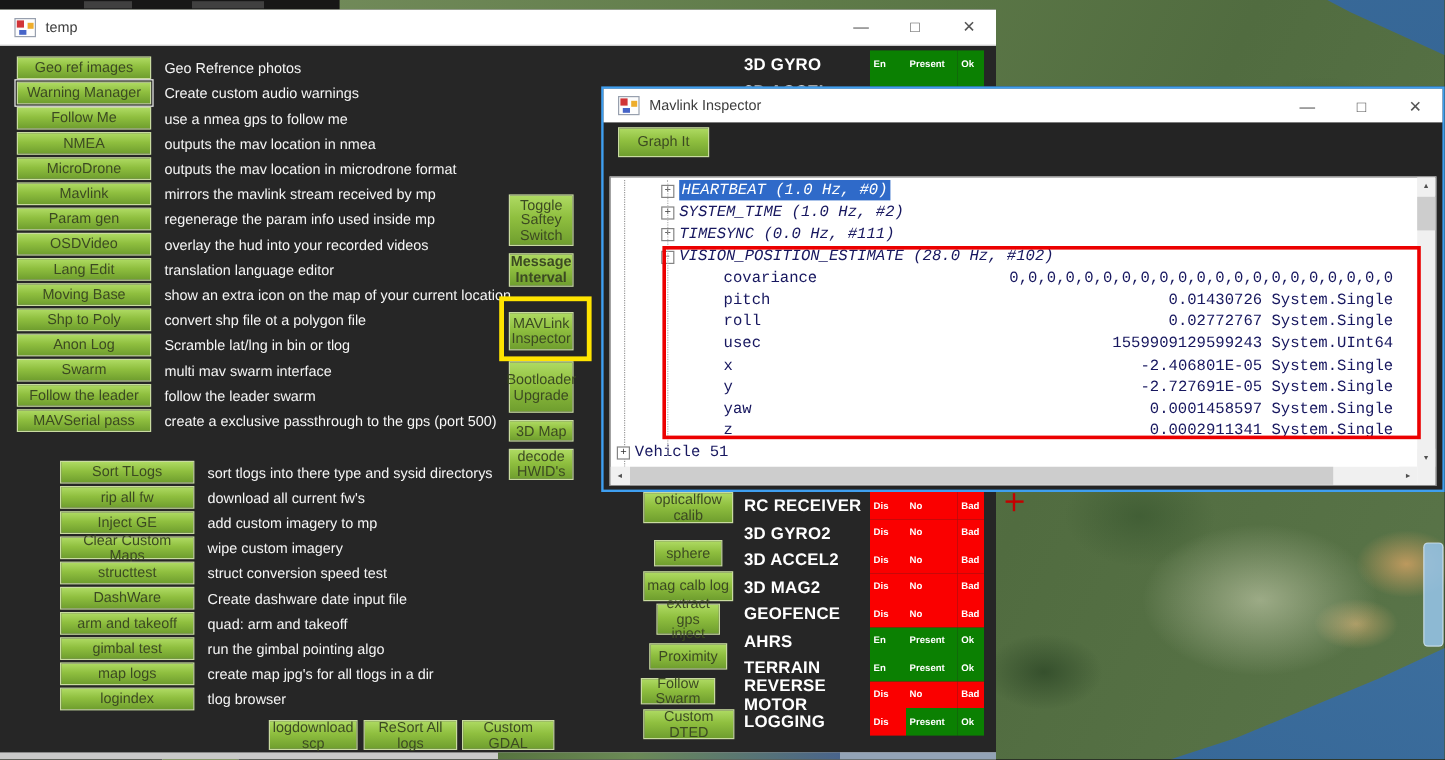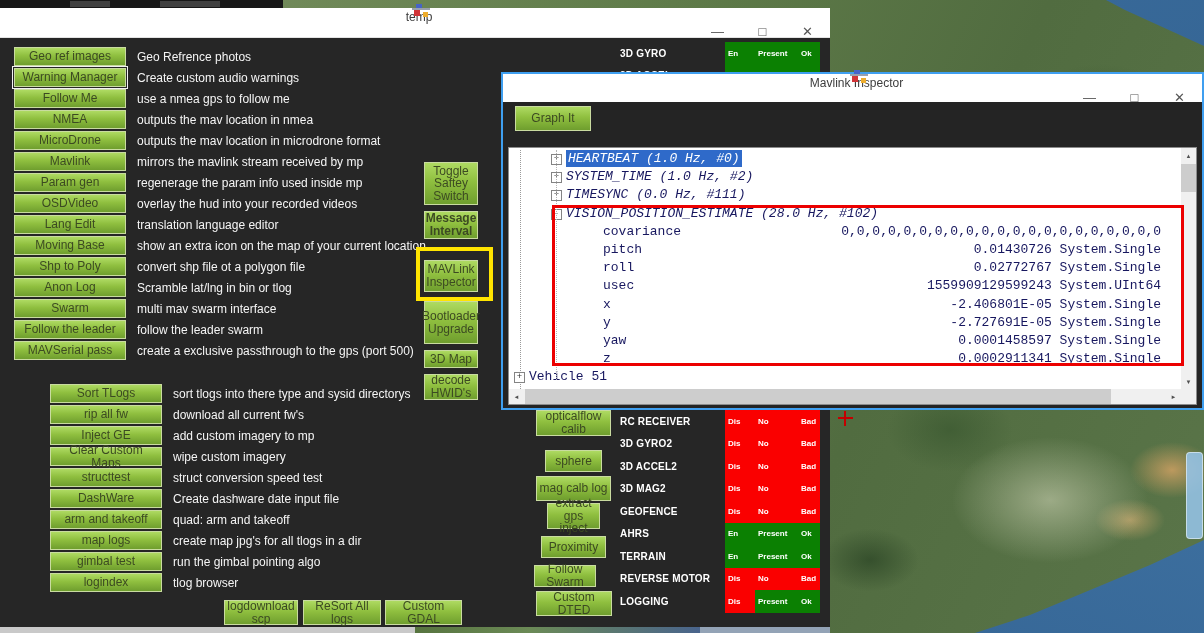--- a/index.html
+++ b/index.html
@@ -22,21 +22,21 @@
   .sea-top{position:absolute;inset:0;background:linear-gradient(160deg,#3d6f9e,#2e5d8d);
        clip-path:polygon(1204px 0px,1204px 46px,1125px 10px,1106px 0px);}
   .crosshair{position:absolute;left:838px;top:411px;width:15px;height:15px;}
   .crosshair:before{content:"";position:absolute;left:0;top:6px;width:15px;height:2px;background:#c40000;}
   .crosshair:after{content:"";position:absolute;left:6px;top:0;width:2px;height:15px;background:#c40000;}
   .map-gadget{position:absolute;left:1186px;top:452px;width:15px;height:85px;border-radius:4px;
        background:rgba(150,198,236,.85);border:1px solid rgba(255,255,255,.5);}
   .top-strip{position:absolute;left:0;top:0;width:283px;height:8px;background:#171717;}
   .top-strip .blob{position:absolute;top:1px;height:6px;background:#5c5c5c;opacity:.6;}
   
-  .titlebar{position:absolute;left:0;top:0;right:0;background:#fff;display:flex;align-items:center;flex-direction:column;}
+  .titlebar{position:absolute;left:0;top:0;right:0;background:#fff;display:flex;align-items:center;}
   .title-text{font-size:12px;color:#3c3c3c;margin-left:8px;}
   .winbtns{margin-left:auto;display:flex;align-items:center;}
   .winbtn{width:45px;text-align:center;font-size:13px;color:#555;}
   .form-icon{width:16px;height:14px;margin-left:12px;position:relative;background:#fdfdfd;border:1px solid #98a0ae;}
   .form-icon i{position:absolute;display:block;}
   .form-icon .r{left:1px;top:1px;width:6px;height:6px;background:#d13438;}
   .form-icon .o{right:1px;top:3px;width:5px;height:5px;background:#eead2c;}
   .form-icon .b{left:3px;bottom:1px;width:6px;height:4px;background:#4664c8;}
   
   .gbtn{box-sizing:border-box;background:linear-gradient(#aeda62,#8fbf3f 45%,#6f9e2e);
@@ -50,21 +50,21 @@
   .tool-row .gbtn{width:112px;height:19px;flex:0 0 112px;}
   .tool-desc{color:#f5f5f5;font-size:12px;margin-left:11px;white-space:nowrap;}
   .abs{position:absolute;}
   .bottom-strip{position:absolute;left:0;top:619px;width:830px;height:6px;background:#c9c9c9;}
   .bottom-strip .seg-map{position:absolute;left:415px;top:0;width:285px;height:6px;
         background:linear-gradient(90deg,#57743f,#6b8a56 40%,#49648c);}
   .bottom-strip .seg-blue{position:absolute;left:700px;top:0;width:130px;height:6px;background:#93a3b6;}
   
   .status-list{position:absolute;width:202px;}
   .status-row{height:22.5px;display:flex;}
-  .status-label{flex:0 0 107px;color:#fff;font-size:10px;font-weight:700;letter-spacing:.2px;
+  .status-label{flex:0 0 107px;color:#fff;font-size:14px;font-weight:700;letter-spacing:.2px;
         display:flex;align-items:center;padding-left:2px;box-sizing:border-box;}
   .scell{display:flex;align-items:center;color:#fff;font-size:8px;font-weight:700;
         padding-left:3px;box-sizing:border-box;}
   .scell.c0{width:30px;}.scell.c1{width:43px;}.scell.c2{width:22px;}
   .scell.ok{background:#0b8002;}
   .scell.bad{background:#fa0000;}
   
   .yellow-box{position:absolute;left:416px;top:239px;width:77px;height:54px;box-sizing:border-box;
         border:4px solid #ffe400;pointer-events:none;}
   .red-box{position:absolute;left:49px;top:131px;width:632px;height:161px;box-sizing:border-box;
@@ -239,27 +239,27 @@
         <button class="gbtn">DashWare</button>
         <span class="tool-desc">Create dashware date input file</span>
       </div>
 
       <div class="tool-row">
         <button class="gbtn">arm and takeoff</button>
         <span class="tool-desc">quad: arm and takeoff</span>
       </div>
 
       <div class="tool-row">
+        <button class="gbtn">gimbal test</button>
+        <span class="tool-desc">run the gimbal pointing algo</span>
+      </div>
+
+      <div class="tool-row">
         <button class="gbtn">map logs</button>
         <span class="tool-desc">create map jpg's for all tlogs in a dir</span>
-      </div>
-
-      <div class="tool-row">
-        <button class="gbtn">gimbal test</button>
-        <span class="tool-desc">run the gimbal pointing algo</span>
       </div>
 
       <div class="tool-row">
         <button class="gbtn">logindex</button>
         <span class="tool-desc">tlog browser</span>
       </div>
     </div>
 
   <button class="gbtn abs" style="left:424px;top:154px;width:54px;height:43px;">Toggle Saftey Switch</button>
   <button class="gbtn abs" style="left:424px;top:203px;width:54px;height:28px;font-weight:bold;">Message Interval</button>

